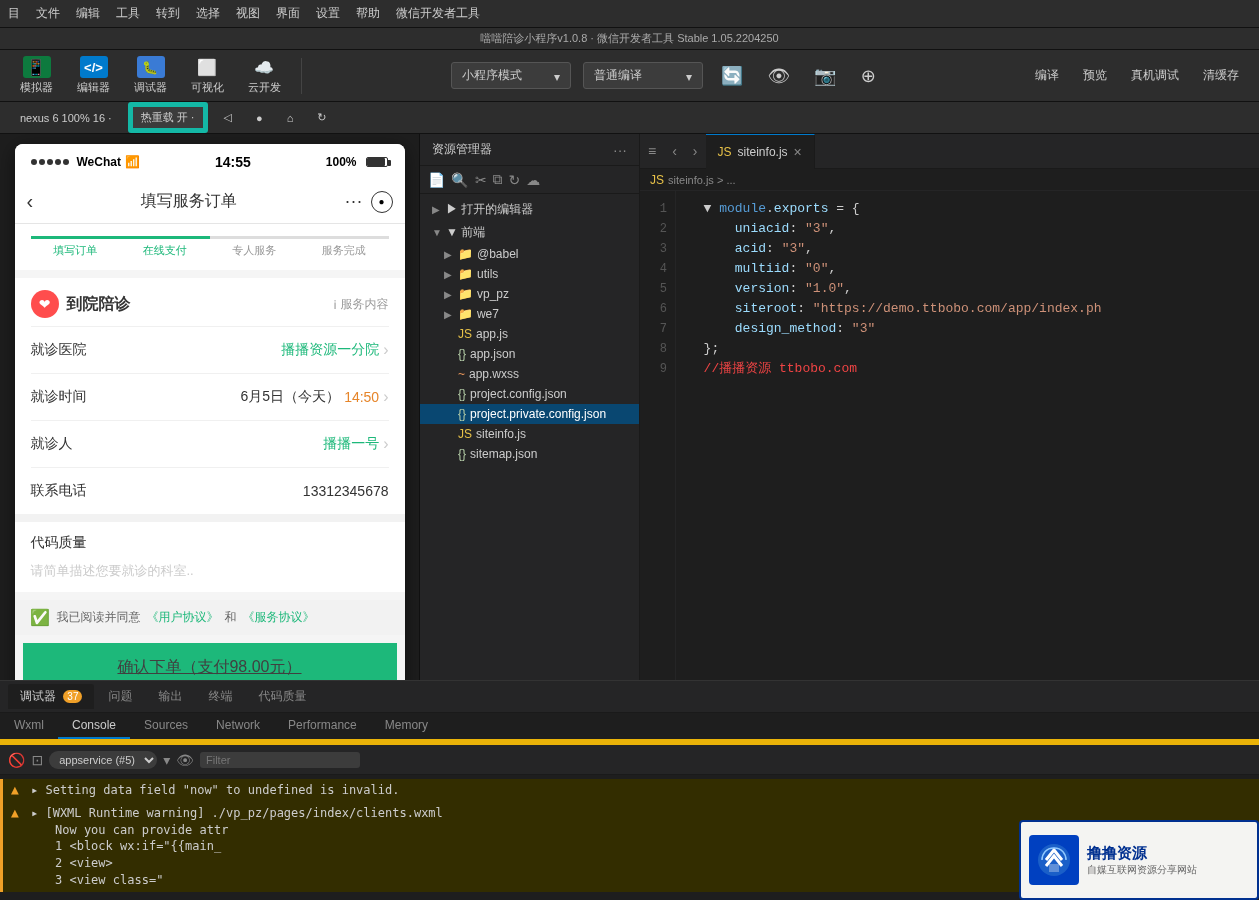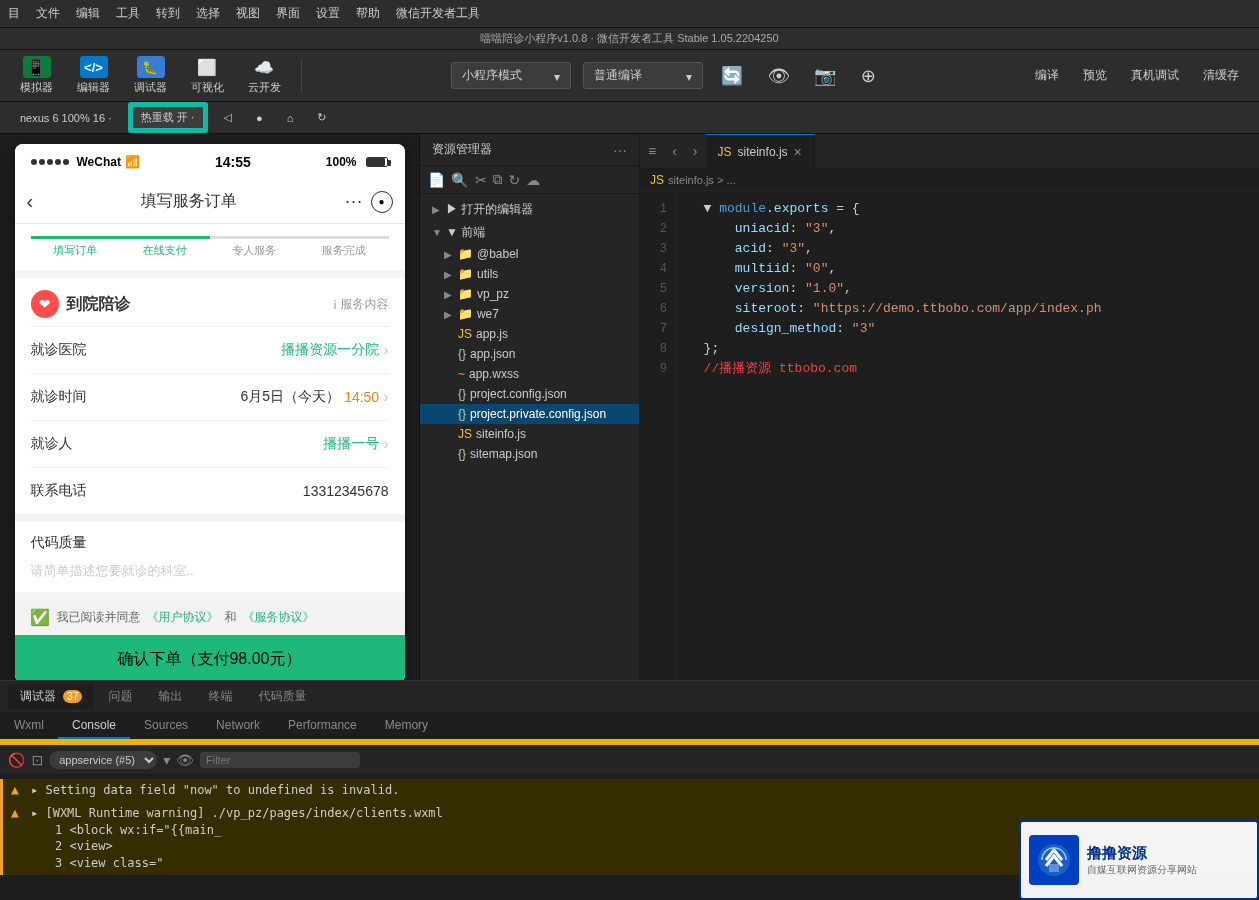--- a/index.html
+++ b/index.html
@@ -321,29 +321,30 @@
       align-items: center;
       gap: 6px;
       font-size: 12px;
       color: #666;
     }
     .check-icon { color: #1db87a; font-size: 16px; }
 
     
     .submit-btn {
       background: #1db87a;
-      color: #000000;
+      color: #404040;
       font-size: 16px;
       font-weight: 500;
       height: 48px;
       display: flex;
       align-items: center;
       justify-content: center;
       cursor: pointer;
-      margin: 0;
+      margin: 8px;
+      text-decoration: underline;
     }
 
     
     .editor-area {
       display: flex;
       flex: 1;
       overflow: hidden;
     }
 
     
@@ -991,20 +992,21 @@
 
   <div class="console-output">
     <div class="console-line warning">
       <span class="warn-icon">▲</span>
       <span class="console-text">▸ Setting data field "now" to undefined is invalid.</span>
     </div>
     <div class="console-line warning">
       <span class="warn-icon">▲</span>
       <div style="flex:1;">
         <div class="console-text">▸ [WXML Runtime warning] ./vp_pz/pages/index/clients.wxml</div>
+        <div class="console-text console-sub">Now you can provide attr</div>
         <div class="console-text console-sub"> 1    &lt;block wx:if="{{main_</div>
         <div class="console-text console-sub"> 2      &lt;view&gt;</div>
         <div class="console-text console-sub"> 3        &lt;view class="</div>
       </div>
     </div>
   </div>
 </div>
 
 <div class="watermark">
   <div class="watermark-logo">

